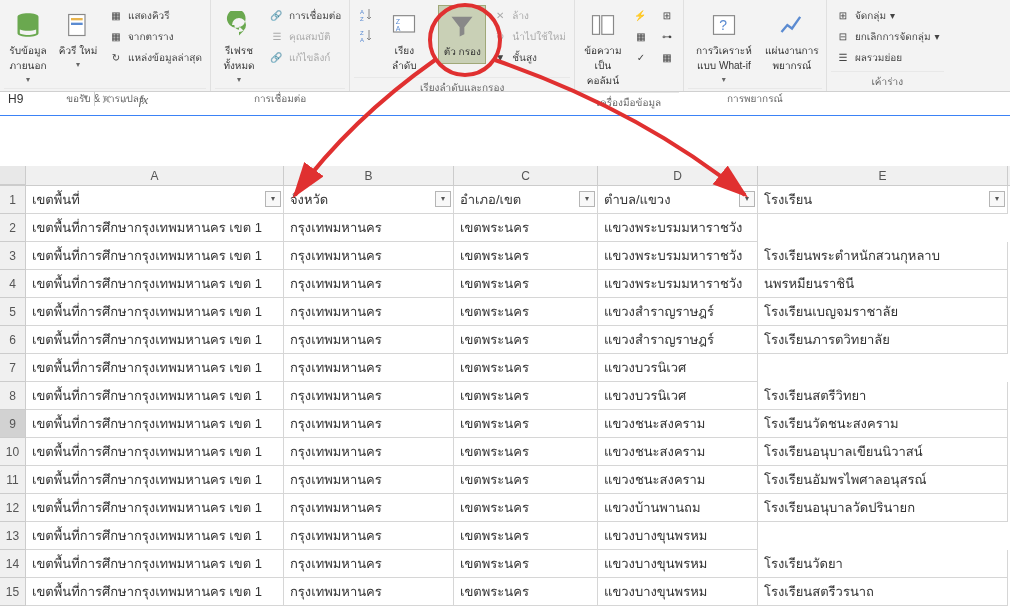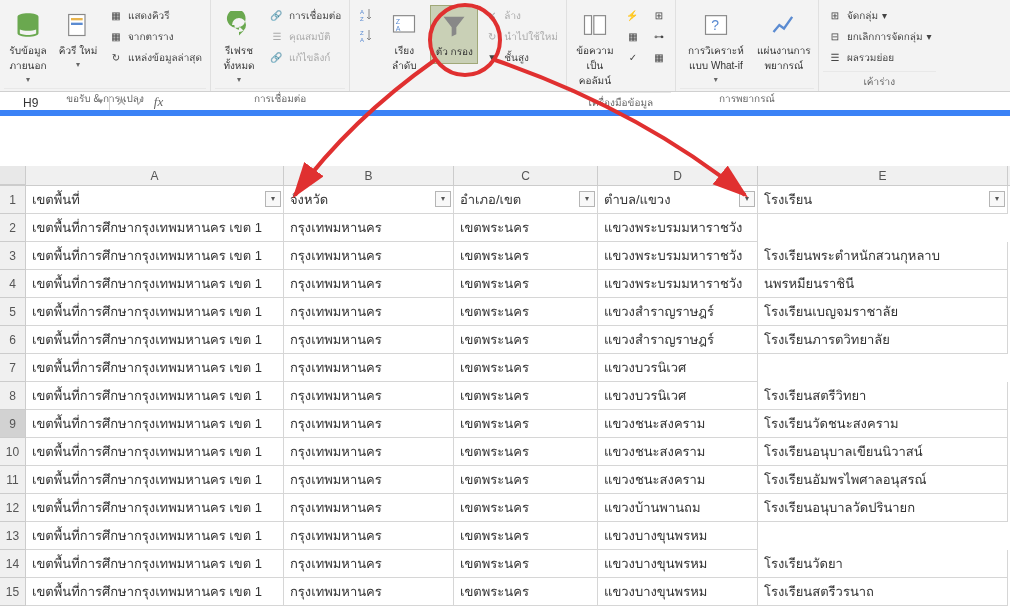--- a/index.html
+++ b/index.html
@@ -12,21 +12,21 @@
     .ribbon-content { display: flex; gap: 2px; flex: 1; align-items: flex-start; padding-top: 3px; }
     .big-btn { width: 48px; display: flex; flex-direction: column; align-items: center; padding: 4px 2px; cursor: pointer; text-align: center; font-size: 10px; gap: 2px; }
     .big-btn .icon { width: 32px; height: 32px; display: flex; align-items: center; justify-content: center; }
     .big-btn .drop { font-size: 8px; color: #666; }
     .small-col { display: flex; flex-direction: column; gap: 1px; }
     .small-btn { display: flex; align-items: center; gap: 4px; padding: 2px 4px; cursor: pointer; font-size: 10px; color: #444; white-space: nowrap; }
     .small-btn.disabled { color: #aaa; cursor: default; }
     .small-btn .icon-sm { width: 16px; height: 16px; display: flex; align-items: center; justify-content: center; }
     
     
-    .formula-row { height: 24px; border-bottom: 6px solid #3b82f6; display: flex; align-items: flex-end; background: #fff; padding-left: 15px; }
+    .formula-row { height: 24px; border-bottom: 1px solid #3b82f6; display: flex; align-items: flex-start; background: #fff; }
     .name-box { width: 95px; border-right: 1px solid #d0d0d0; padding: 0 20px 0 8px; font-size: 12px; position: relative; }
     .name-box::after { content: '▾'; position: absolute; right: 6px; color: #888; font-size: 9px; }
     .fx-btns { display: flex; padding: 0 6px; gap: 8px; color: #aaa; font-size: 13px; }
     .fx-label { font-style: italic; font-family: "Cambria Math", serif; color: #666; }
     
     
     .sheet-wrap { position: relative; }
     .col-headers { display: flex; height: 20px; background: #f0f0f0; border-bottom: 1px solid #ccc; }
     .corner { width: 26px; background: #e8e8e8; border-right: 1px solid #ccc; border-bottom: 1px solid #ccc; }
     .col-head { border-right: 1px solid #ccc; text-align: center; font-size: 12px; color: #555; line-height: 20px; background: #f0f0f0; }
@@ -151,21 +151,21 @@
         <span class="icon">
             <svg width="28" height="28" viewBox="0 0 24 24">
               <rect x="3" y="4" width="18" height="14" fill="#fff" stroke="#888"></rect>
               <text x="5" y="11" font-size="6" fill="#5b8bd1">Z</text>
               <text x="5" y="17" font-size="6" fill="#5b8bd1">A</text>
             </svg>
           </span>
         <span>เรียง
 ลำดับ</span>
       </div>
-      <div class="big-btn" style="background:#c9d0b6;border:1px solid #a0a878;">
+      <div class="big-btn" style="background:#c9d0b6;border:1px solid #a0a878;margin-left:8px;">
         <span class="icon">
             <svg width="28" height="28" viewBox="0 0 24 24">
               <path fill="#888" d="M3 4h18l-7 9v6l-4 2v-8L3 4z"></path>
             </svg>
           </span>
         <span>ตัว
 กรอง</span>
       </div>
       <div class="small-col">
         <div class="small-btn disabled">
@@ -175,20 +175,21 @@
         <div class="small-btn disabled">
             <span class="icon-sm">↻</span>
             <span>นำไปใช้ใหม่</span>
           </div>
         <div class="small-btn">
             <span class="icon-sm">▼</span>
             <span>ชั้นสูง</span>
           </div>
       </div>
     </div>
+    <div class="ribbon-group-label">เรียงลำดับและกรอง</div>
   </div>
 
   <div class="ribbon-group">
     <div class="ribbon-content">
       <div class="big-btn">
         <span class="icon">
             <svg width="28" height="28" viewBox="0 0 24 24">
               <rect x="3" y="4" width="6" height="16" fill="#fff" stroke="#888"></rect>
               <rect x="11" y="4" width="10" height="16" fill="#fff" stroke="#888"></rect>
             </svg>

